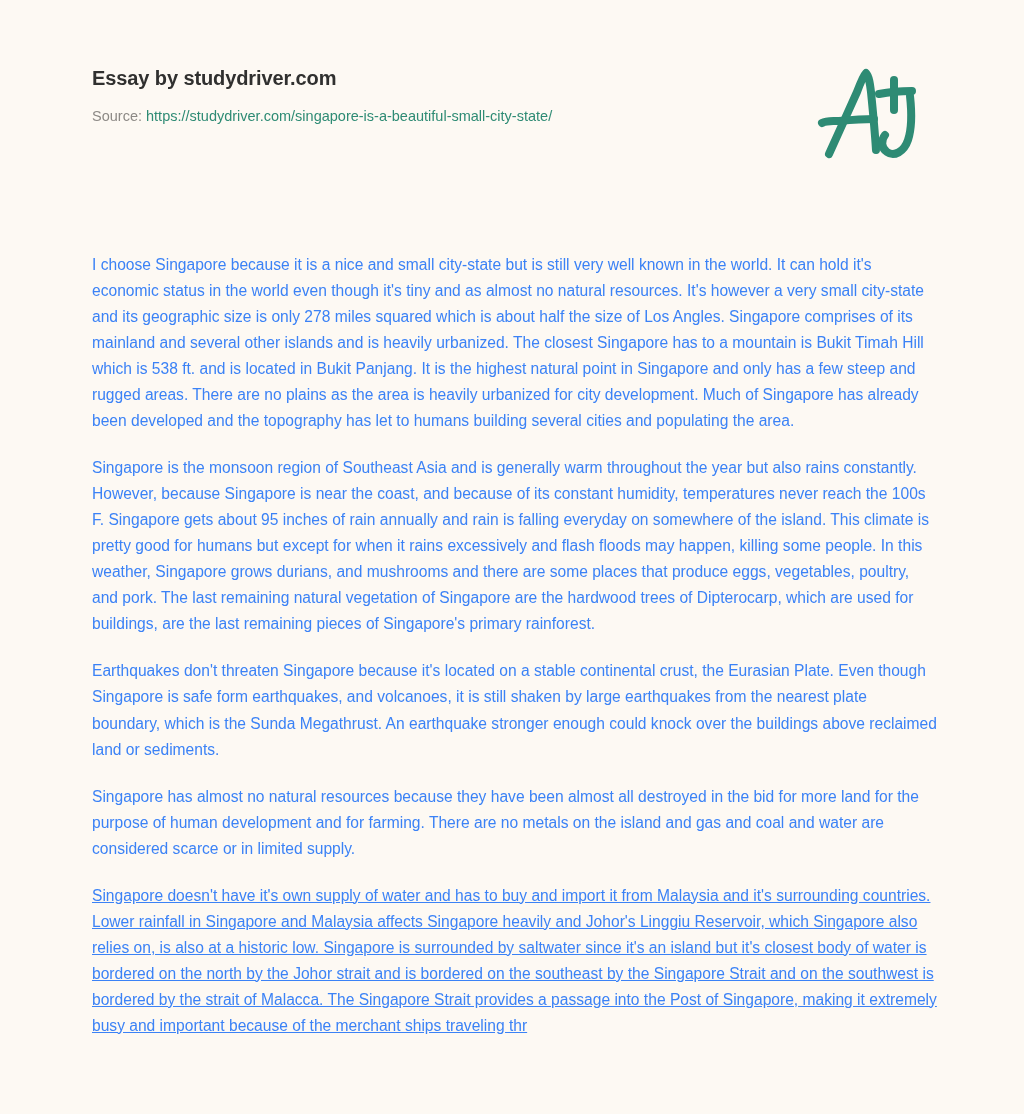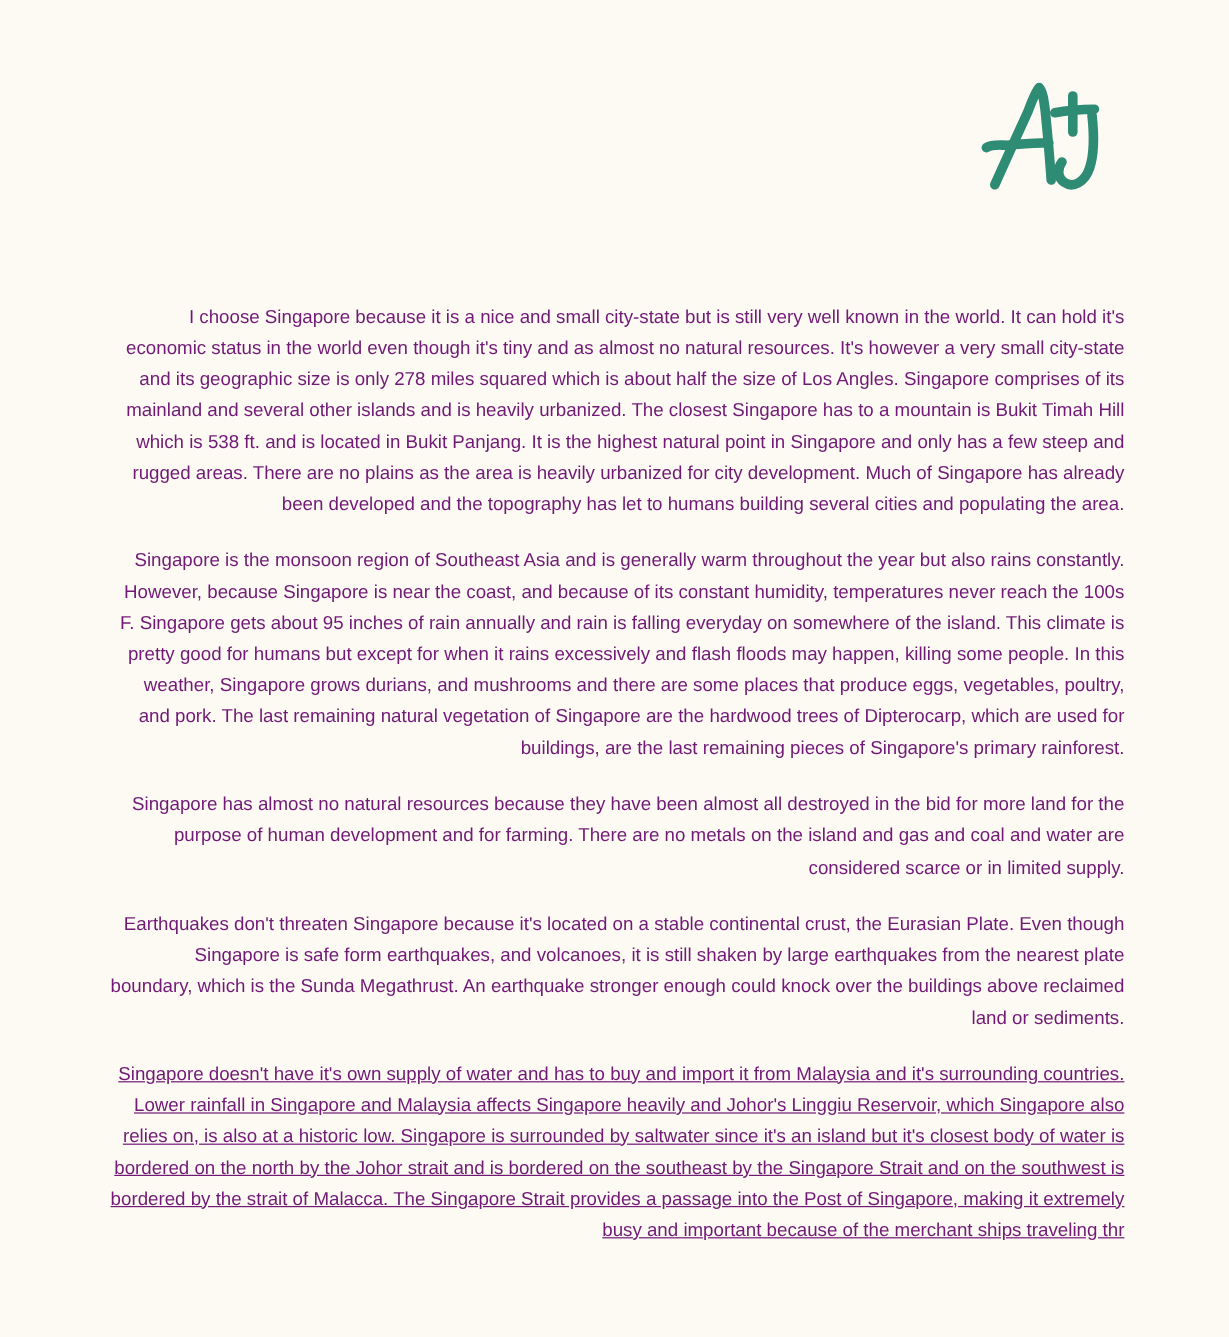--- a/index.html
+++ b/index.html
@@ -82,50 +82,57 @@
     font-weight: bold;
     color: #1d1d1b;
     line-height: 1.25;
     letter-spacing: -0.3px;
     margin: 0 0 26px 0;
   }
 
   .body-text p {
     font-size: 15.6px;
     line-height: 1.67;
-    color: #701a75;
+    color: #3b82f6;
     margin: 0 0 21px 0;
-    text-align: right;
+    text-align: left;
   }
   .body-text p:last-child { margin-bottom: 0; text-decoration: underline; }
 </style>
 </head>
 <body>
 
 <div class="page">
 
+  <div class="header">
+    <div class="brand-title">Essay by studydriver.com</div>
+    <div class="source-line">
+      <span class="source-label">Source:</span>
+      <a class="source-url" href="#">https://studydriver.com/singapore-is-a-beautiful-small-city-state/</a>
+    </div>
+  </div>
 
   <div class="logo">
     <svg viewBox="0 0 122 105" xmlns="http://www.w3.org/2000/svg" fill="none" stroke="#2e8b74" stroke-linecap="round" stroke-linejoin="round">
 
       <path d="M14 92 C 22 74, 33 50, 42 30 C 45 22, 48 14, 51 11 C 54 14, 55 22, 56 30 C 58 50, 60 72, 61 88" stroke-width="8"></path>
 
       <path d="M7 61 C 12 58, 18 59, 24 59 C 35 58, 48 57, 59 57" stroke-width="8"></path>
 
       <path d="M95 34 C 97 52, 97 66, 93 78 C 89 90, 79 95, 72 90 C 66 86, 66 78, 70 73" stroke-width="8"></path>
 
       <path d="M79 18 C 79 28, 79 38, 79 48" stroke-width="8"></path>
 
       <path d="M64 32 C 74 30, 86 29, 97 29" stroke-width="8"></path>
     </svg>
   </div>
 
   <div class="article">
     <div class="body-text">
       <p>I choose Singapore because it is a nice and small city-state but is still very well known in the world. It can hold it's economic status in the world even though it's tiny and as almost no natural resources. It's however a very small city-state and its geographic size is only 278 miles squared which is about half the size of Los Angles. Singapore comprises of its mainland and several other islands and is heavily urbanized. The closest Singapore has to a mountain is Bukit Timah Hill which is 538 ft. and is located in Bukit Panjang. It is the highest natural point in Singapore and only has a few steep and rugged areas. There are no plains as the area is heavily urbanized for city development. Much of Singapore has already been developed and the topography has let to humans building several cities and populating the area.</p>
       <p>Singapore is the monsoon region of Southeast Asia and is generally warm throughout the year but also rains constantly. However, because Singapore is near the coast, and because of its constant humidity, temperatures never reach the 100s F. Singapore gets about 95 inches of rain annually and rain is falling everyday on somewhere of the island. This climate is pretty good for humans but except for when it rains excessively and flash floods may happen, killing some people. In this weather, Singapore grows durians, and mushrooms and there are some places that produce eggs, vegetables, poultry, and pork. The last remaining natural vegetation of Singapore are the hardwood trees of Dipterocarp, which are used for buildings, are the last remaining pieces of Singapore's primary rainforest.</p>
+      <p>Earthquakes don't threaten Singapore because it's located on a stable continental crust, the Eurasian Plate. Even though Singapore is safe form earthquakes, and volcanoes, it is still shaken by large earthquakes from the nearest plate boundary, which is the Sunda Megathrust. An earthquake stronger enough could knock over the buildings above reclaimed land or sediments.</p>
       <p>Singapore has almost no natural resources because they have been almost all destroyed in the bid for more land for the purpose of human development and for farming. There are no metals on the island and gas and coal and water are considered scarce or in limited supply.</p>
-      <p>Earthquakes don't threaten Singapore because it's located on a stable continental crust, the Eurasian Plate. Even though Singapore is safe form earthquakes, and volcanoes, it is still shaken by large earthquakes from the nearest plate boundary, which is the Sunda Megathrust. An earthquake stronger enough could knock over the buildings above reclaimed land or sediments.</p>
       <p>Singapore doesn't have it's own supply of water and has to buy and import it from Malaysia and it's surrounding countries. Lower rainfall in Singapore and Malaysia affects Singapore heavily and Johor's Linggiu Reservoir, which Singapore also relies on, is also at a historic low. Singapore is surrounded by saltwater since it's an island but it's closest body of water is bordered on the north by the Johor strait and is bordered on the southeast by the Singapore Strait and on the southwest is bordered by the strait of Malacca. The Singapore Strait provides a passage into the Post of Singapore, making it extremely busy and important because of the merchant ships traveling thr</p>
     </div>
   </div>
 
 </div>
 
 </body></html>

